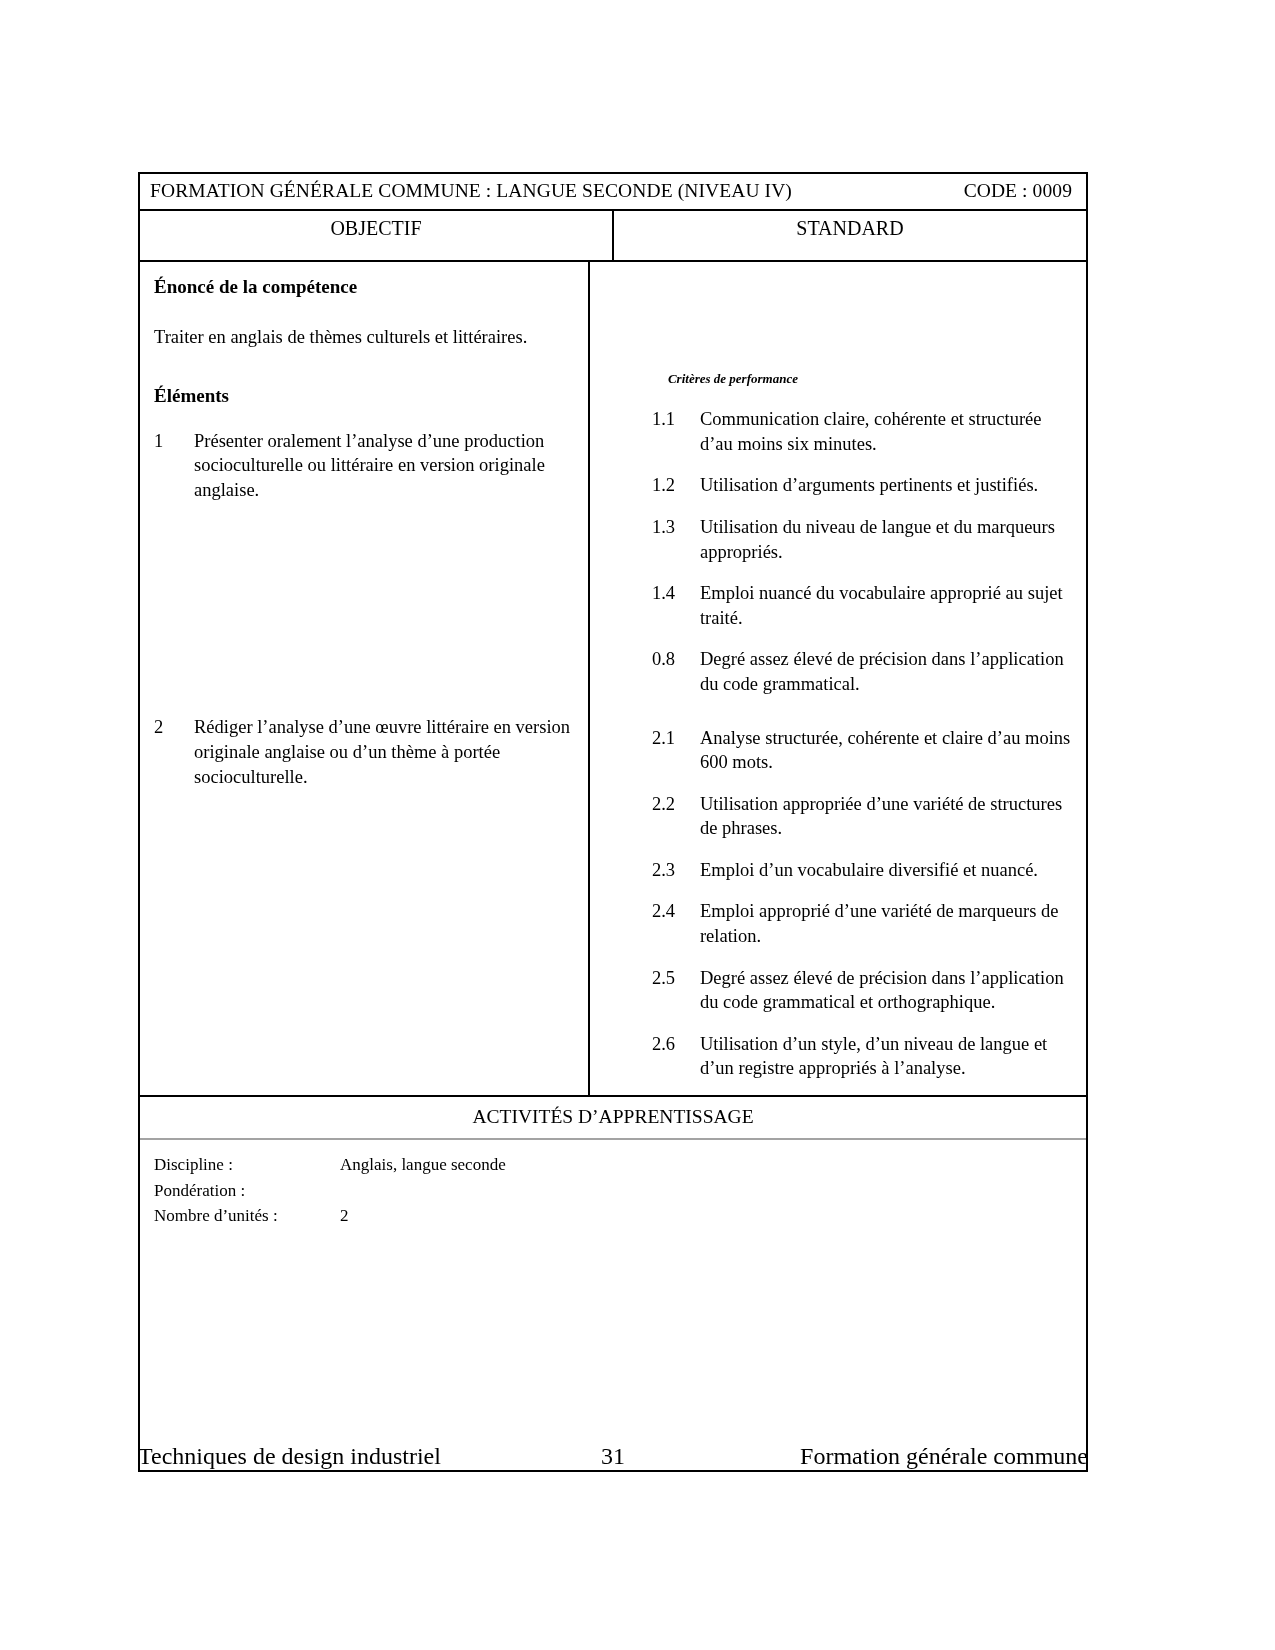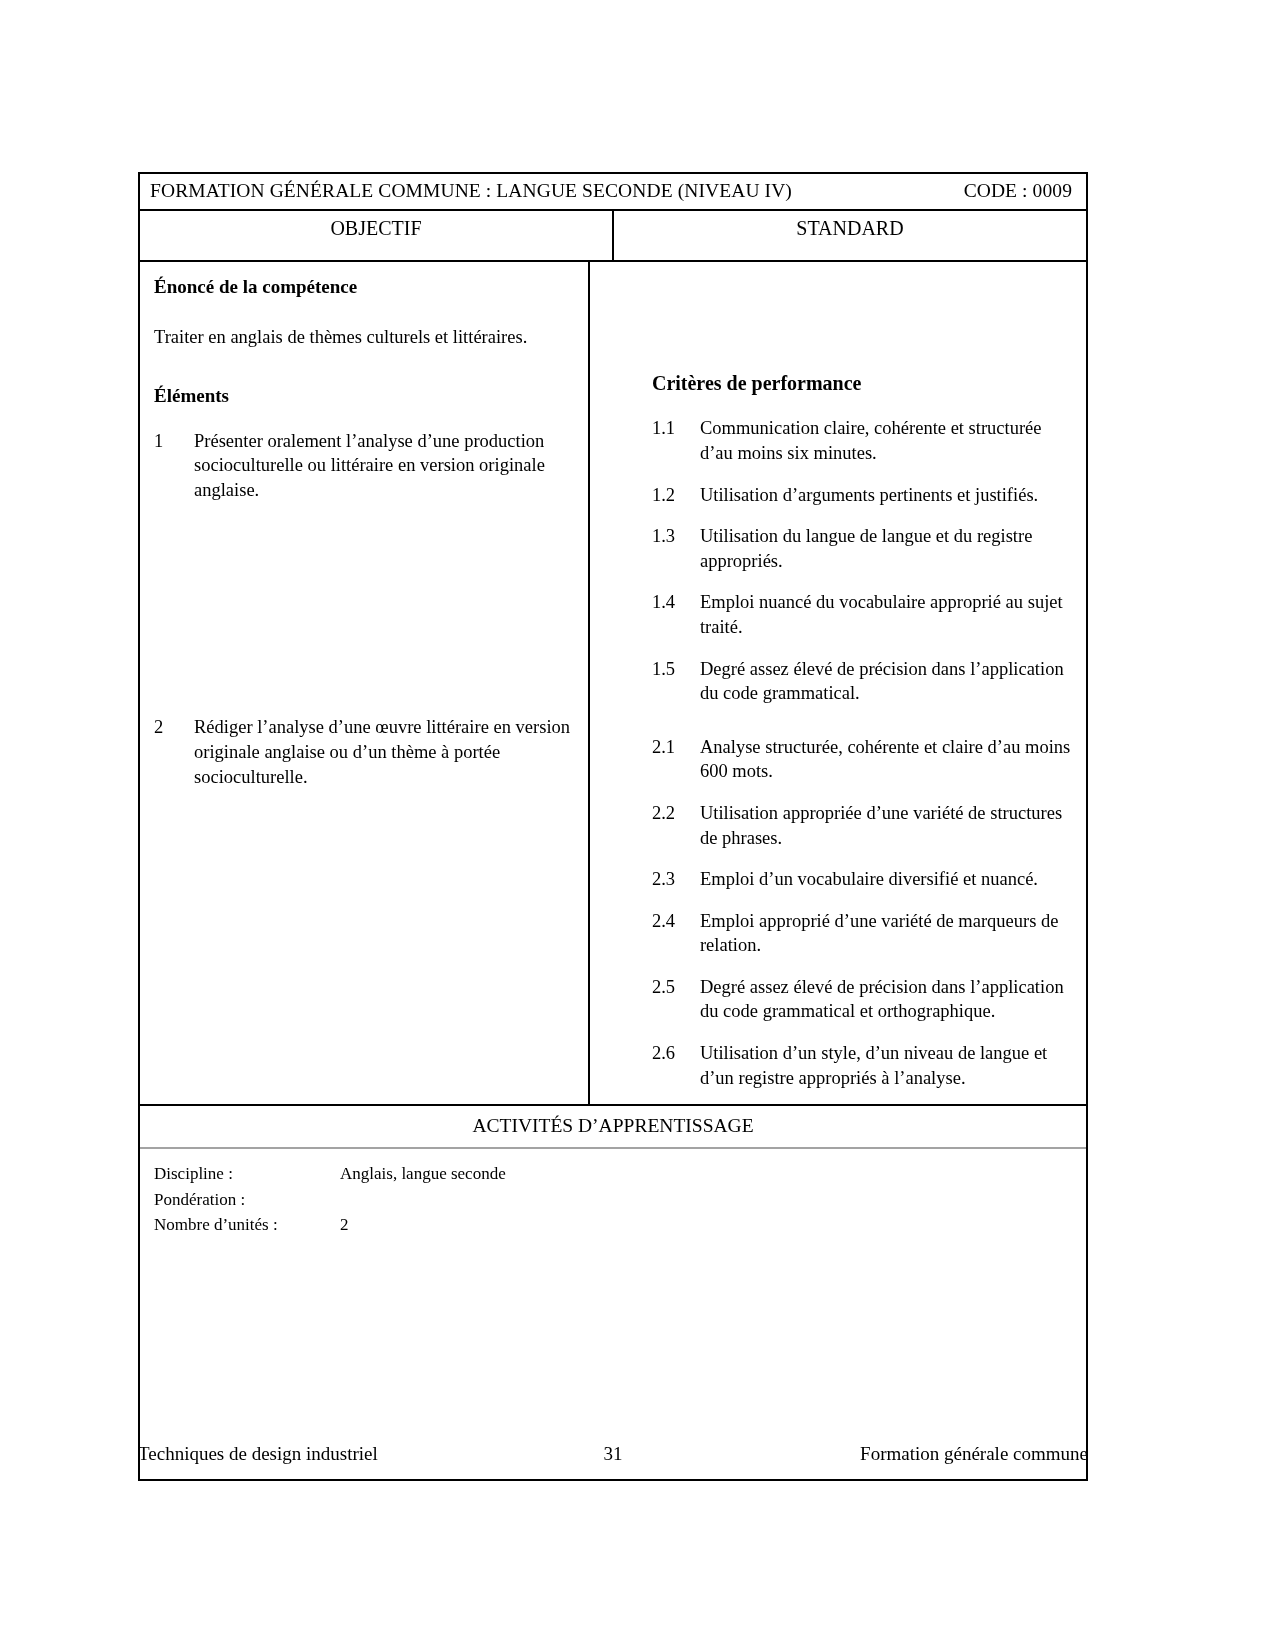--- a/index.html
+++ b/index.html
@@ -95,22 +95,23 @@
     margin: 26px 0 0 0;
     font-size: 18.5px;
   }
   .elements-title {
     font-weight: bold;
     font-size: 19px;
     margin: 34px 0 0 0;
   }
   .criteres-title {
     font-weight: bold;
-    font-size: 20px;
-    margin: 0 0 0 0;
+    font-size: 13px;
+    margin: 0 0 0 16px;
+    font-style: italic;
   }
   .item {
     display: flex;
     margin-top: 17px;
   }
   .item-num {
     flex: 0 0 auto;
     width: 40px;
     font-size: 18.5px;
   }
@@ -149,21 +150,21 @@
   .meta-value {
     flex: 1 1 auto;
   }
   .page-footer {
     position: absolute;
     left: 133px;
     top: 1443px;
     width: 950px;
     display: flex;
     justify-content: space-between;
-    font-size: 19px;
+    font-size: 24px;
   }
   .footer-left { white-space: nowrap; }
   .footer-center {
     position: absolute;
     left: 0; right: 0;
     text-align: center;
   }
   .footer-right { white-space: nowrap; margin-left: auto; }
 </style>
 </head>
@@ -209,28 +210,28 @@
           <div class="item" style="margin-top:20px;">
             <div class="item-num wide">1.1</div>
             <div class="item-text">Communication claire, cohérente et structurée d’au moins six minutes.</div>
           </div>
           <div class="item">
             <div class="item-num wide">1.2</div>
             <div class="item-text">Utilisation d’arguments pertinents et justifiés.</div>
           </div>
           <div class="item">
             <div class="item-num wide">1.3</div>
-            <div class="item-text">Utilisation du langue de langue et du registre appropriés.</div>
+            <div class="item-text">Utilisation du niveau de langue et du marqueurs appropriés.</div>
           </div>
           <div class="item">
             <div class="item-num wide">1.4</div>
             <div class="item-text">Emploi nuancé du vocabulaire approprié au sujet traité.</div>
           </div>
           <div class="item">
-            <div class="item-num wide">1.5</div>
+            <div class="item-num wide">0.8</div>
             <div class="item-text">Degré assez élevé de précision dans l’application du code grammatical.</div>
           </div>
         </div>
 
         <div class="right-list">
           <div class="item" style="margin-top:29px;">
             <div class="item-num wide">2.1</div>
             <div class="item-text">Analyse structurée, cohérente et claire d’au moins 600 mots.</div>
           </div>
           <div class="item">

